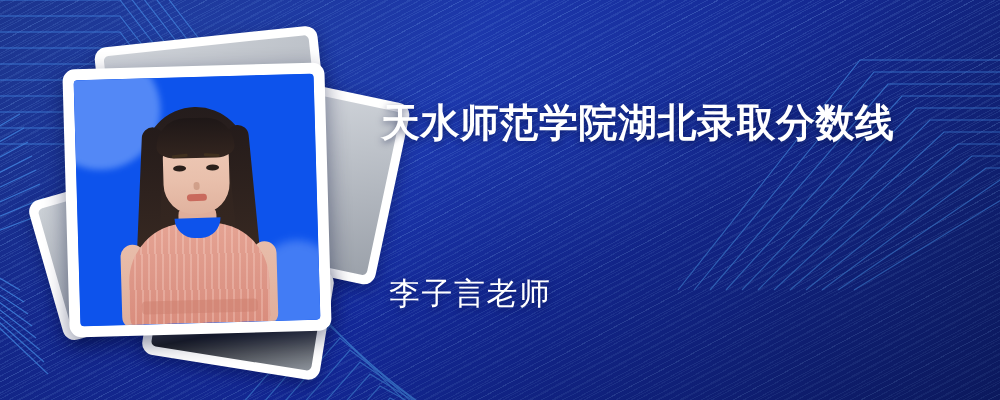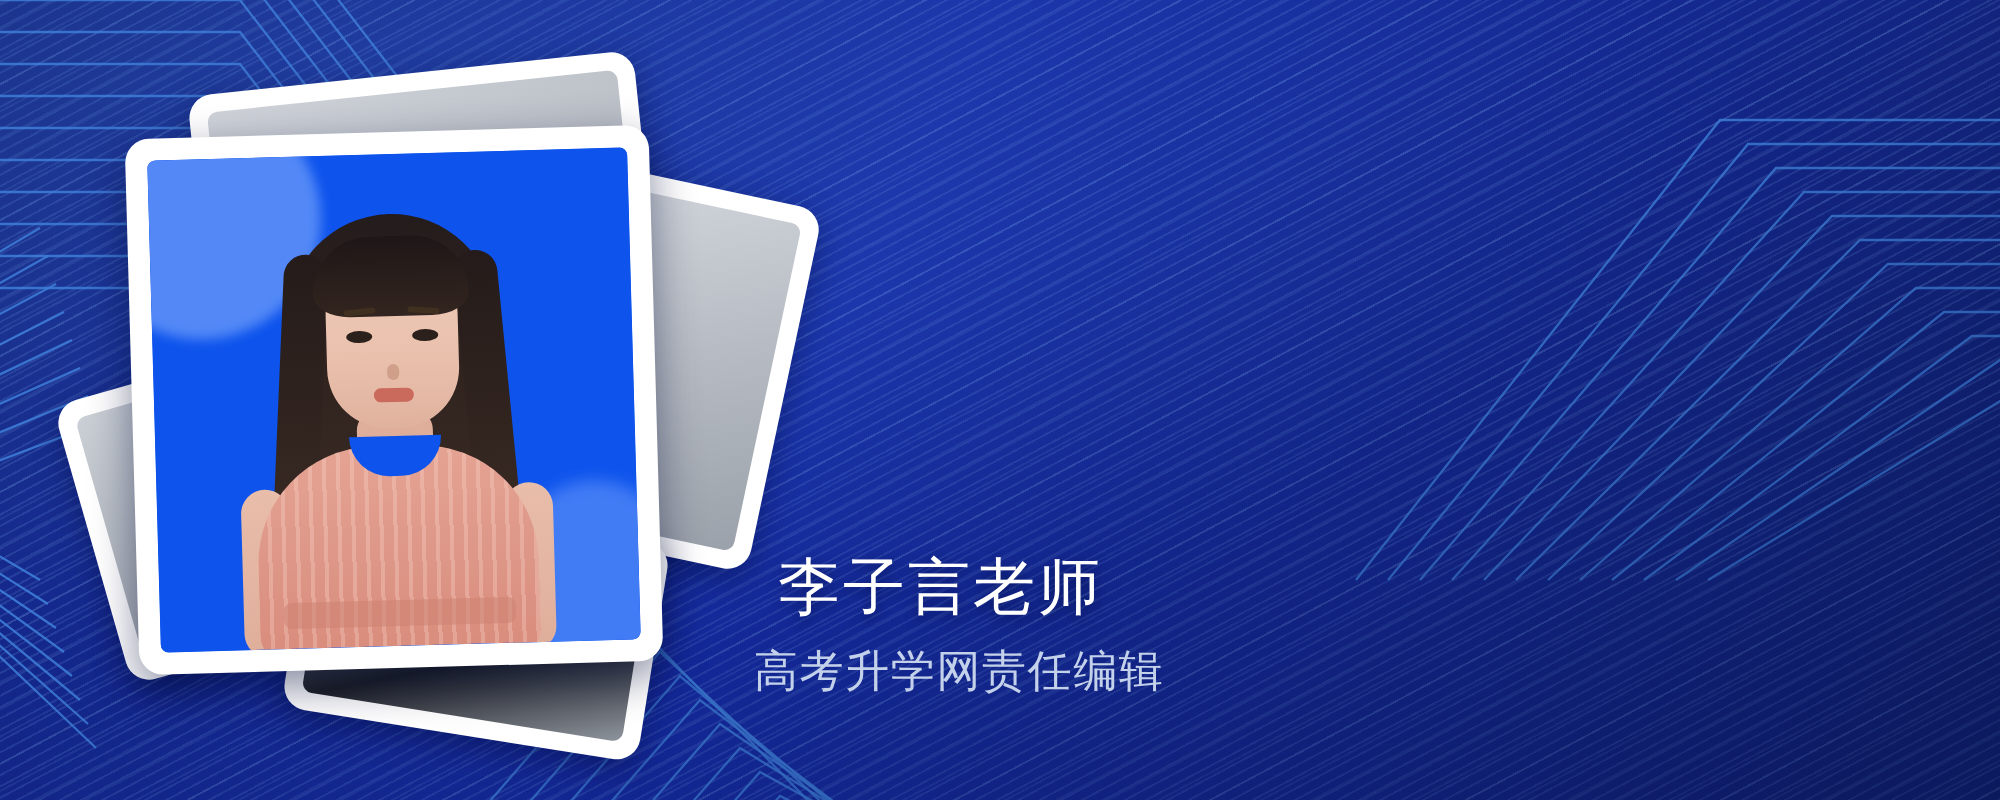--- a/index.html
+++ b/index.html
@@ -305,17 +305,17 @@
           <div class="p-eye l"></div>
           <div class="p-eye r"></div>
           <div class="p-nose"></div>
           <div class="p-mouth"></div>
         </div>
       </div>
     </div>
   </div>
 
   <div class="text-block">
+    <div class="title">天水师范学院湖北录取分数线</div>
     <div class="person-name">李子言老师</div>
-    <div class="person-role">高考升学网责任编辑</div>
   </div>
 
 </div>
 
 </body></html>

